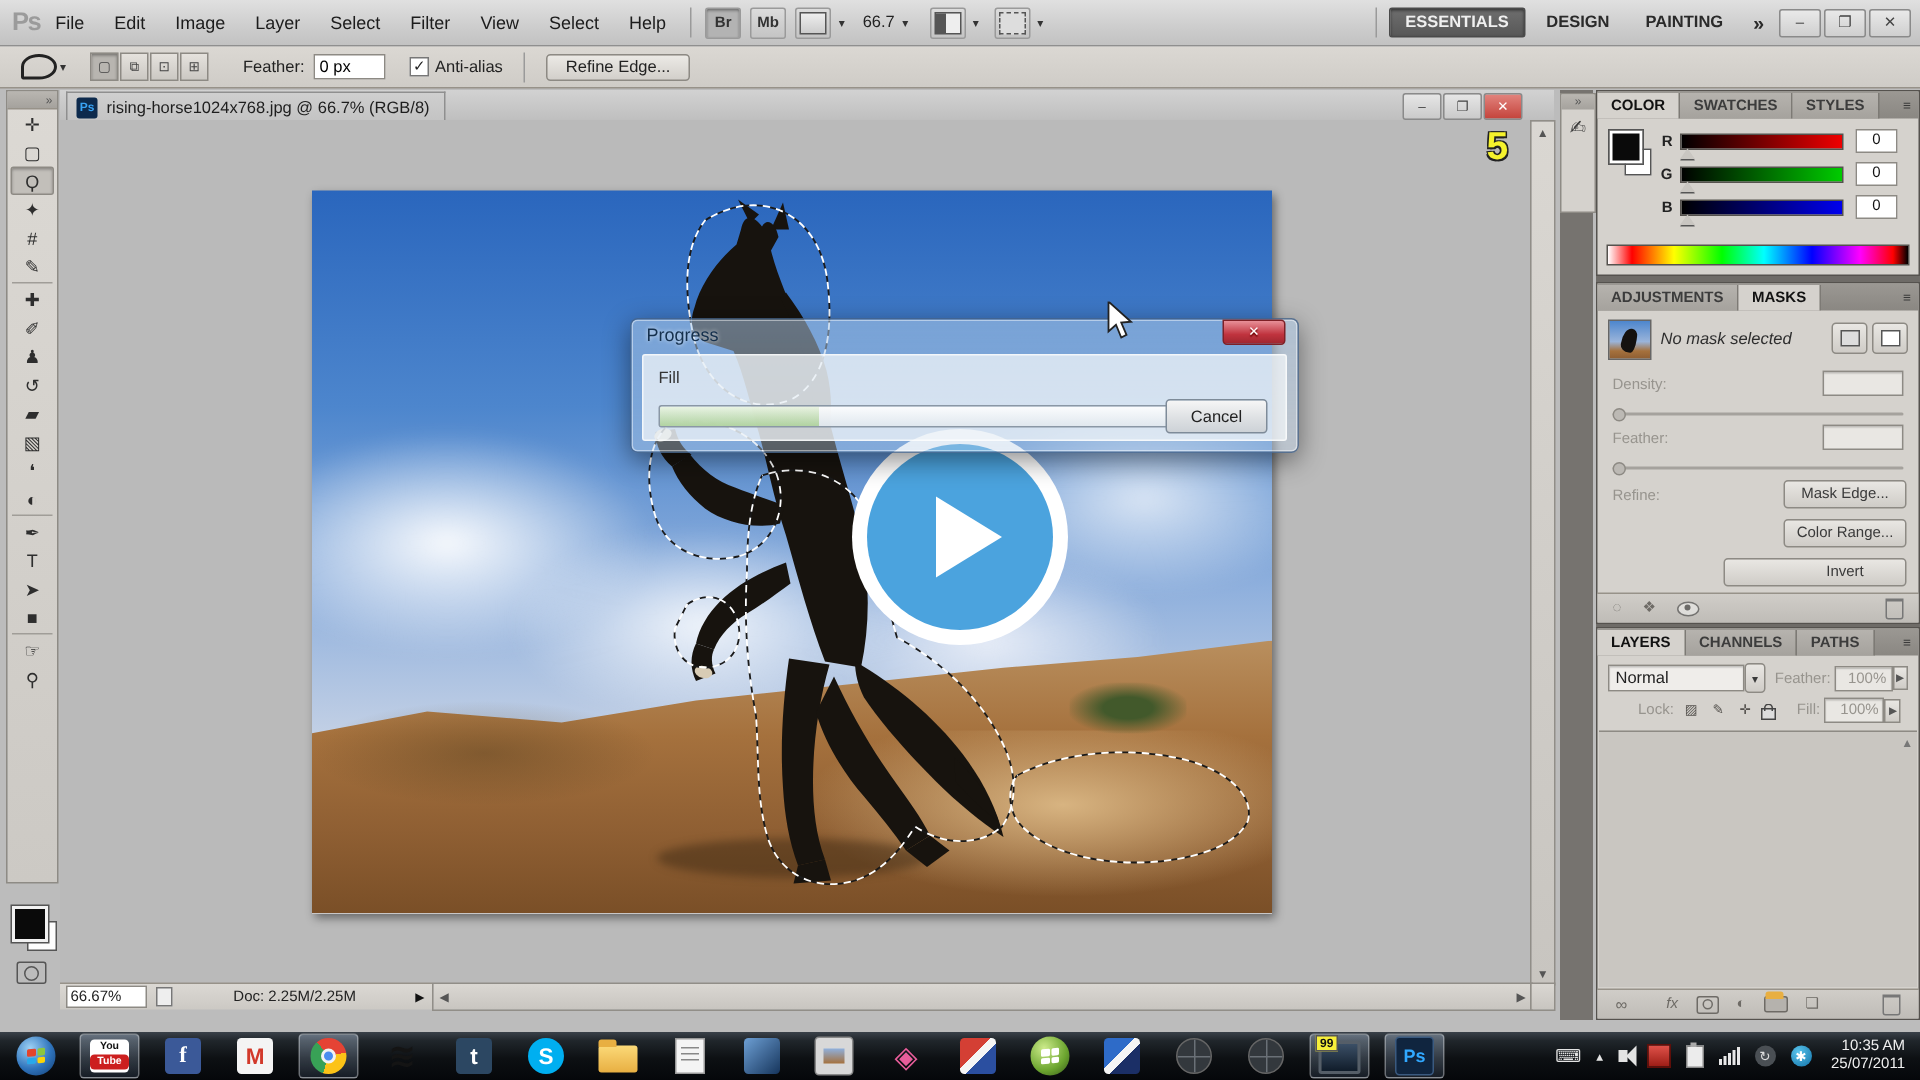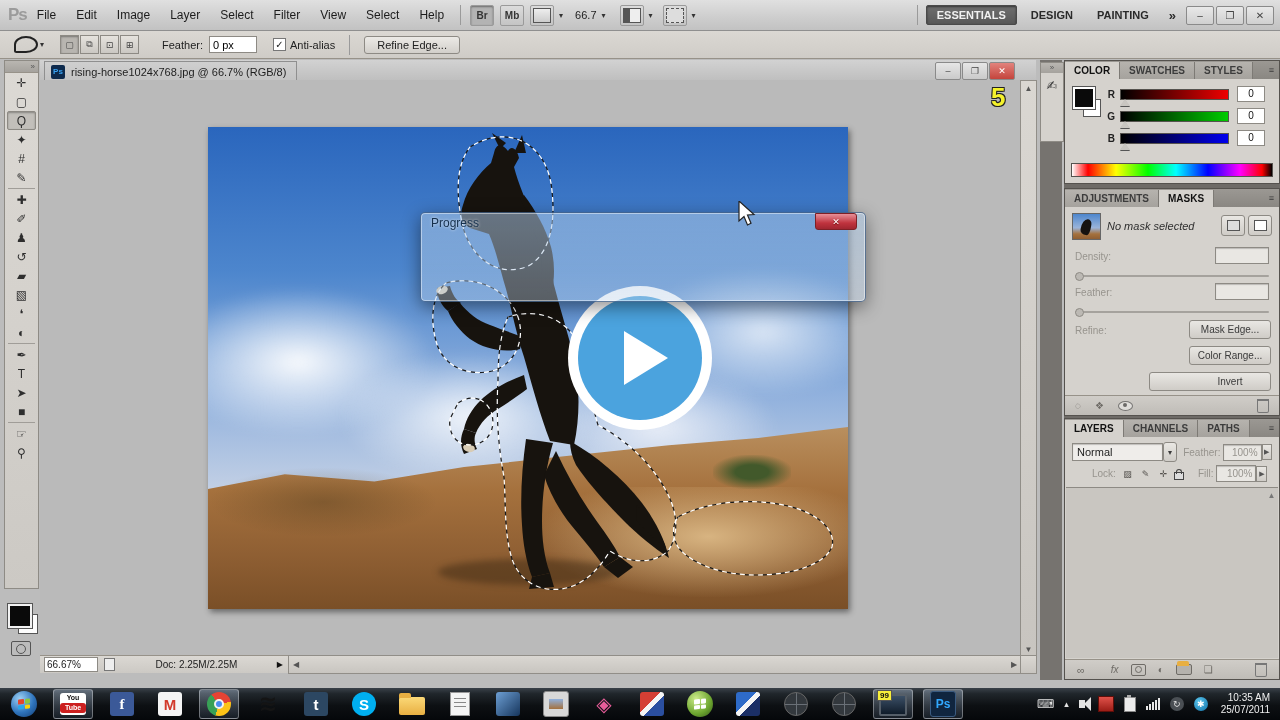--- a/index.html
+++ b/index.html
@@ -419,20 +419,27 @@
   <div id="annotation5" class="abs">5</div>
   <div id="playbtn" class="abs">
     <div class="inner">
       <div class="tri"></div>
     </div>
   </div>
 
   <div id="progress" class="abs">
     <div id="progress-title">Progress</div>
     <div id="progress-close">✕</div>
+    <div id="progress-body">
+      <div id="progress-label">Fill</div>
+      <div id="progress-track">
+        <div id="progress-fill"></div>
+      </div>
+      <div id="progress-cancel">Cancel</div>
+    </div>
   </div>
 
   <svg id="cursor" class="abs" width="18" height="26" viewBox="0 0 18 26">
     <polygon points="1,0 1,20 6,15.5 9.5,24 13,22.2 9.5,14 16,13.5" fill="#fff" stroke="#222" stroke-width="1.2"></polygon>
   </svg>
 
   <div class="abs sbar" style="left:1020px;top:80px;width:15px;height:575px;">
     <div class="sarrow" style="height:14px;">▲</div>
     <div class="sarrow" style="position:absolute;bottom:0;width:100%;height:14px;">▼</div>
   </div>

